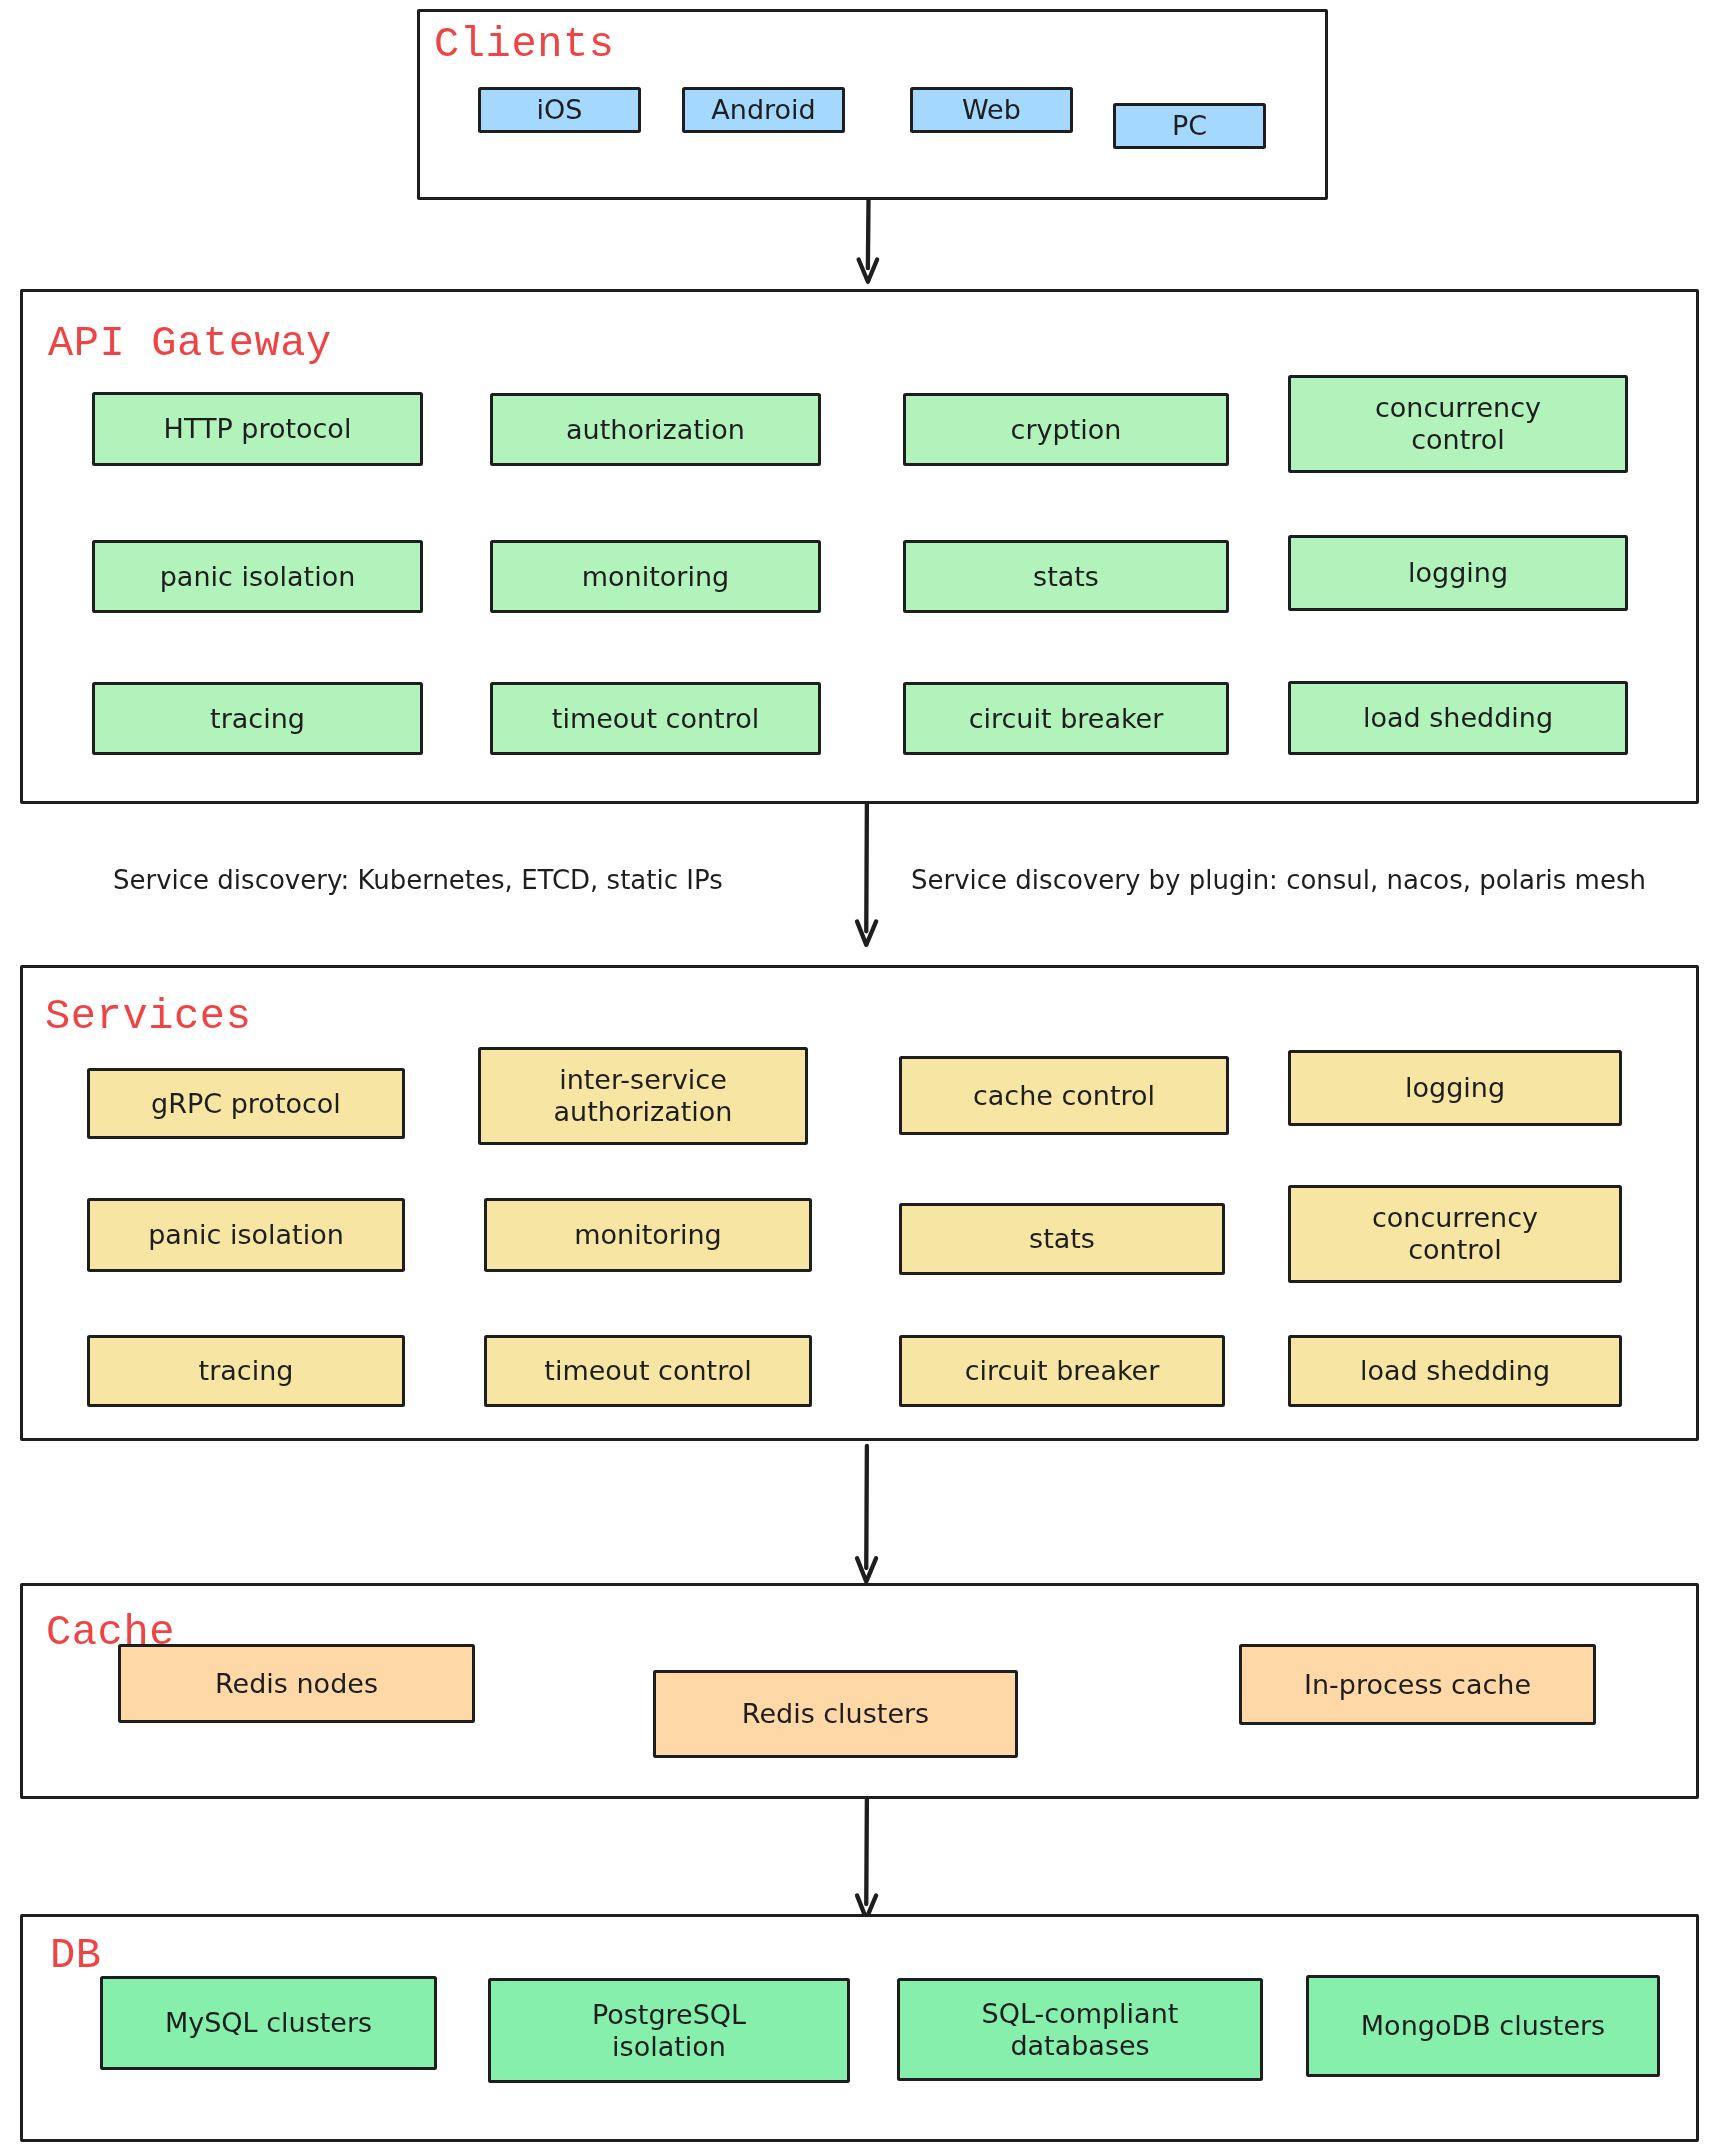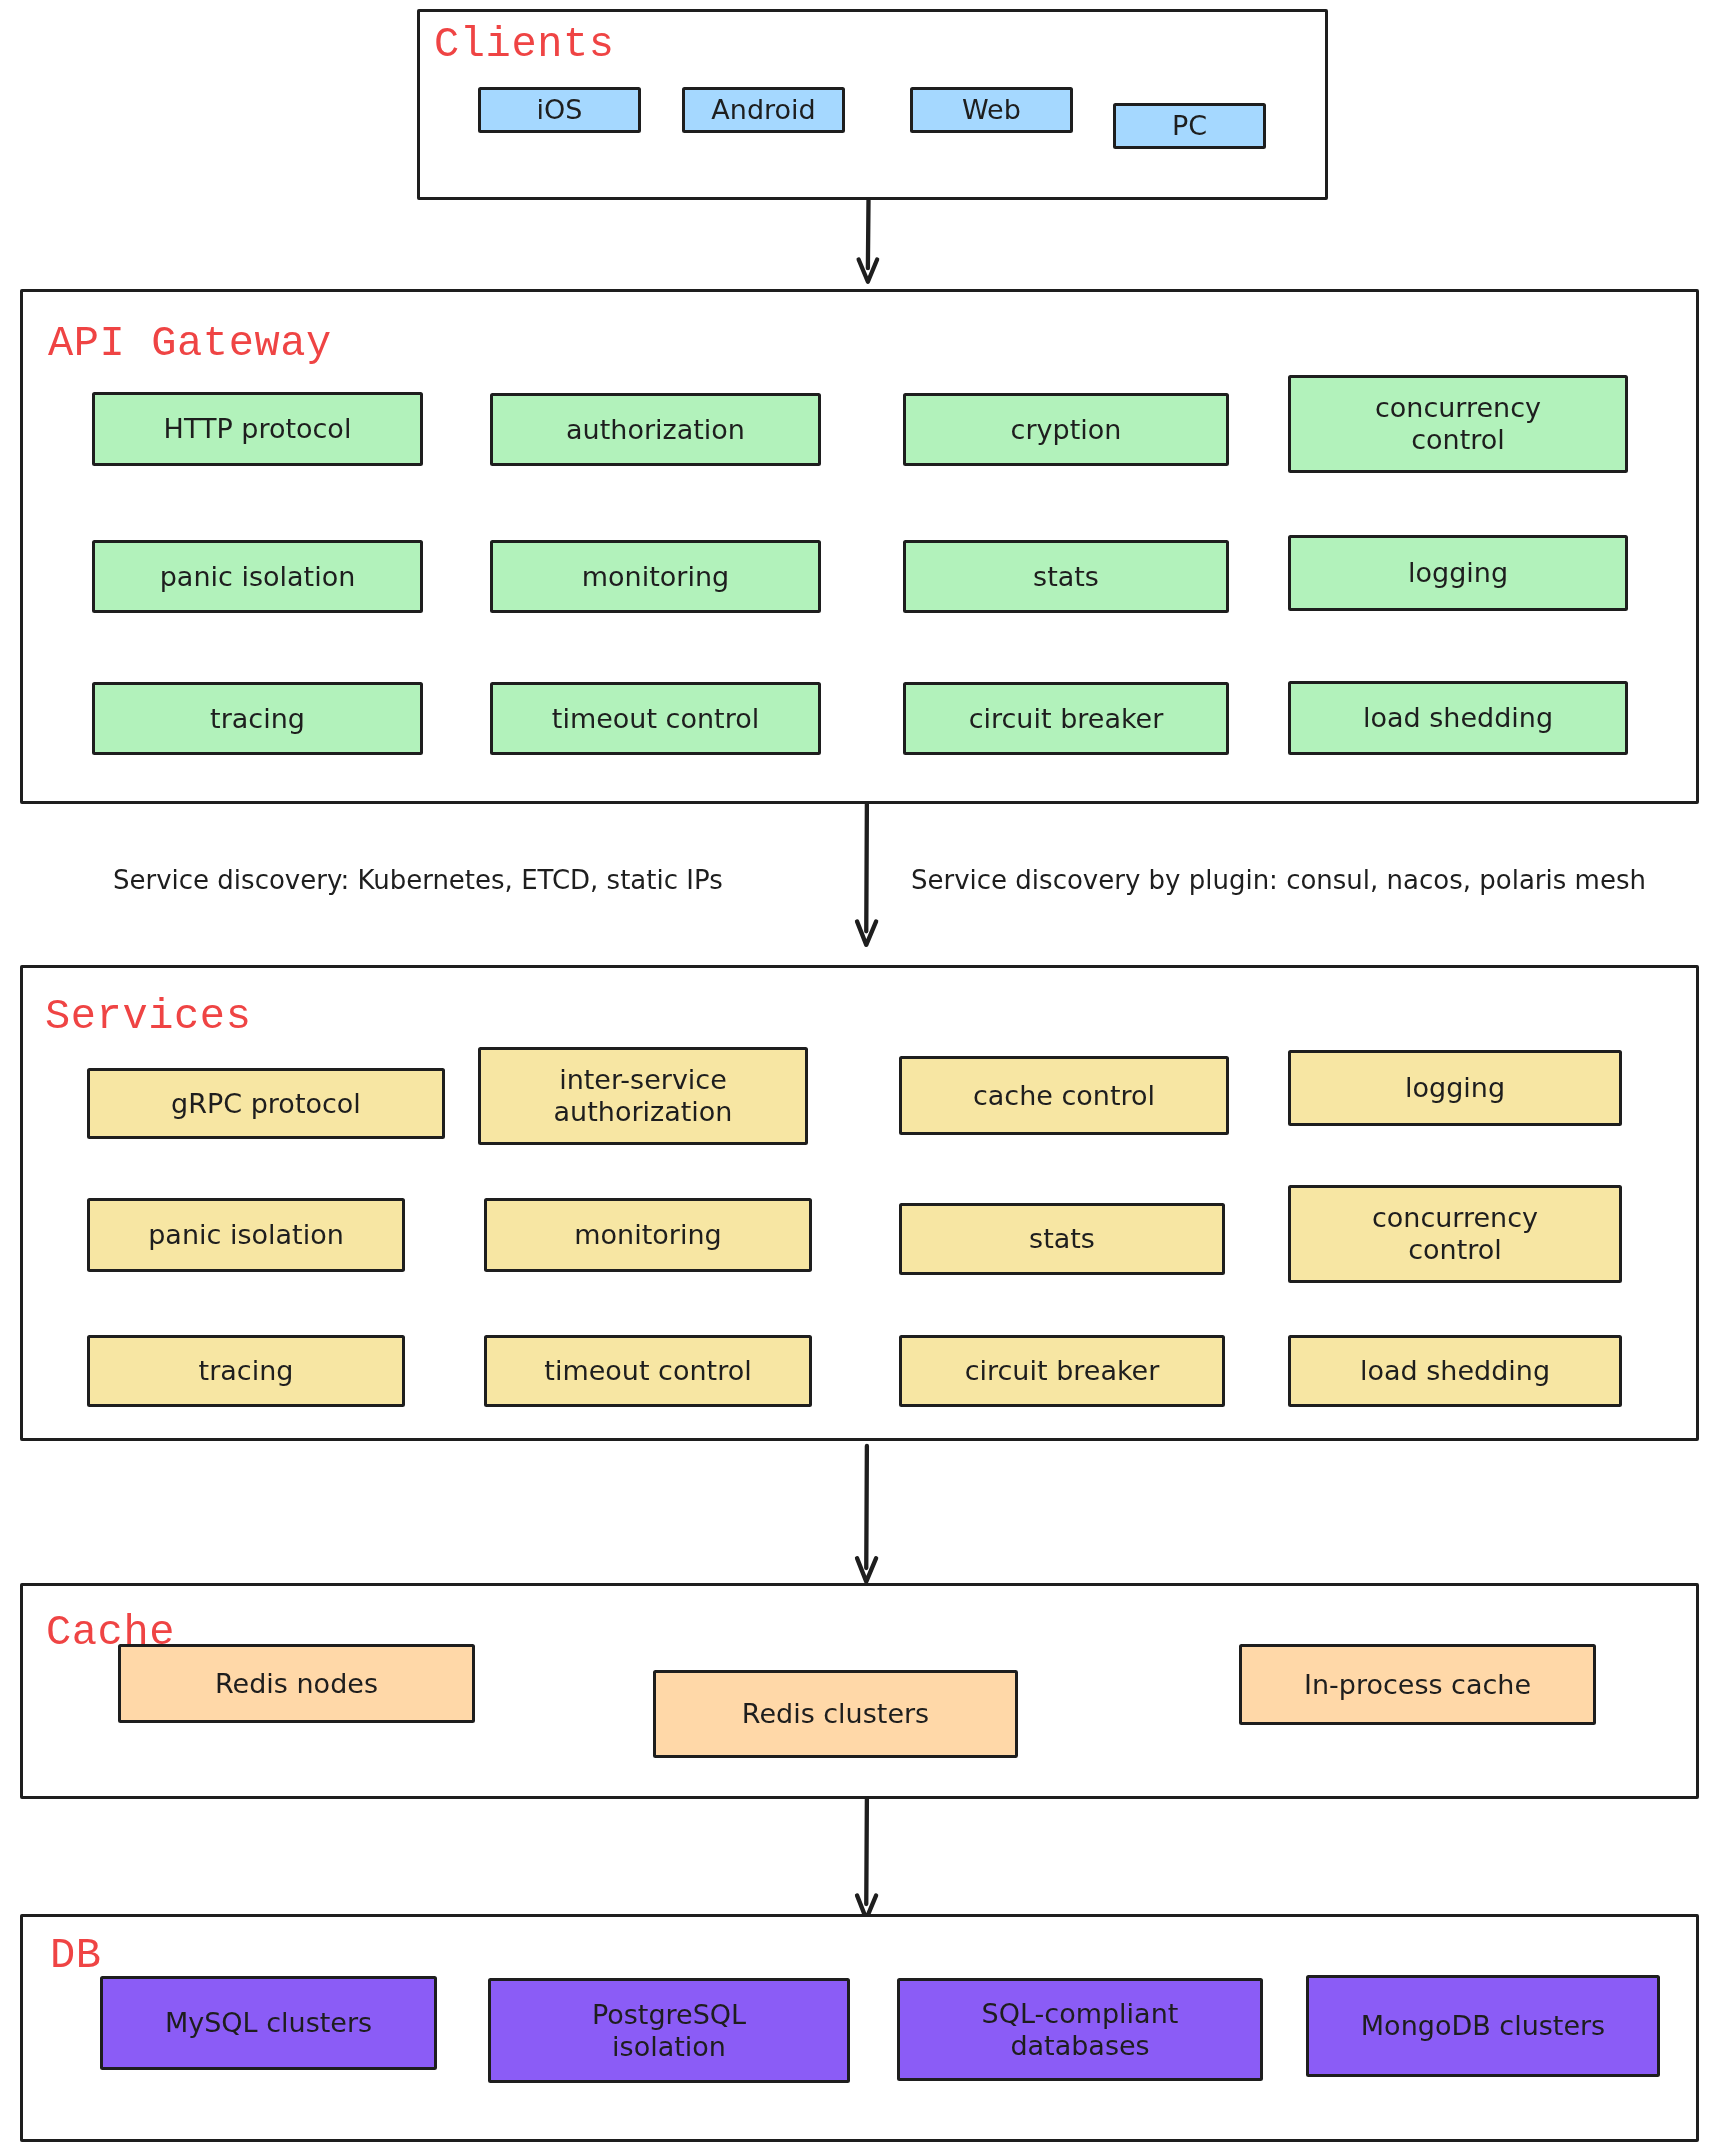--- a/index.html
+++ b/index.html
@@ -55,21 +55,21 @@
     color: #1e1e1e;
     padding: 2.5px 6.2px;
   }
   .node .lbl { display: block; }
   .node.two-line { font-size: 27px; }
 
   .fill-blue   { background: #a5d8ff; }
   .fill-green  { background: #b2f2bb; }
   .fill-yellow { background: #f7e6a3; }
   .fill-orange { background: #ffd8a8; }
-  .fill-pink   { background: #8b5cf6; }
+  .fill-pink   { background: #86efac; }
 
   
   .arrow {
     position: absolute;
     pointer-events: none;
   }
   .arrow svg { display: block; overflow: visible; }
 
   
   .edge-label {
@@ -160,21 +160,21 @@
     </svg>
   </div>
 
   <div class="edge-label" style="left:113px; top:865px;">Service discovery: Kubernetes, ETCD, static IPs</div>
   <div class="edge-label" style="left:911px; top:865px;">Service discovery by plugin: consul, nacos, polaris mesh</div>
 
   <div class="section" style="left:20px; top:965px; width:1679px; height:476px;">
   </div>
   <div class="section-title" style="left:45px; top:993px;">Services</div>
 
-  <div class="node fill-yellow" style="left:87px; top:1068px; width:358px; height:71px;">
+  <div class="node fill-yellow" style="left:87px; top:1068px; width:318px; height:71px;">
     <span class="lbl">gRPC protocol</span>
   </div>
   <div class="node fill-yellow two-line" style="left:478px; top:1047px; width:330px; height:98px; flex-direction:column;">
     <span class="lbl">inter-service</span>
     <span class="lbl">authorization</span>
   </div>
   <div class="node fill-yellow" style="left:899px; top:1056px; width:330px; height:79px;">
     <span class="lbl">cache control</span>
   </div>
   <div class="node fill-yellow" style="left:1288px; top:1050px; width:334px; height:76px;">

